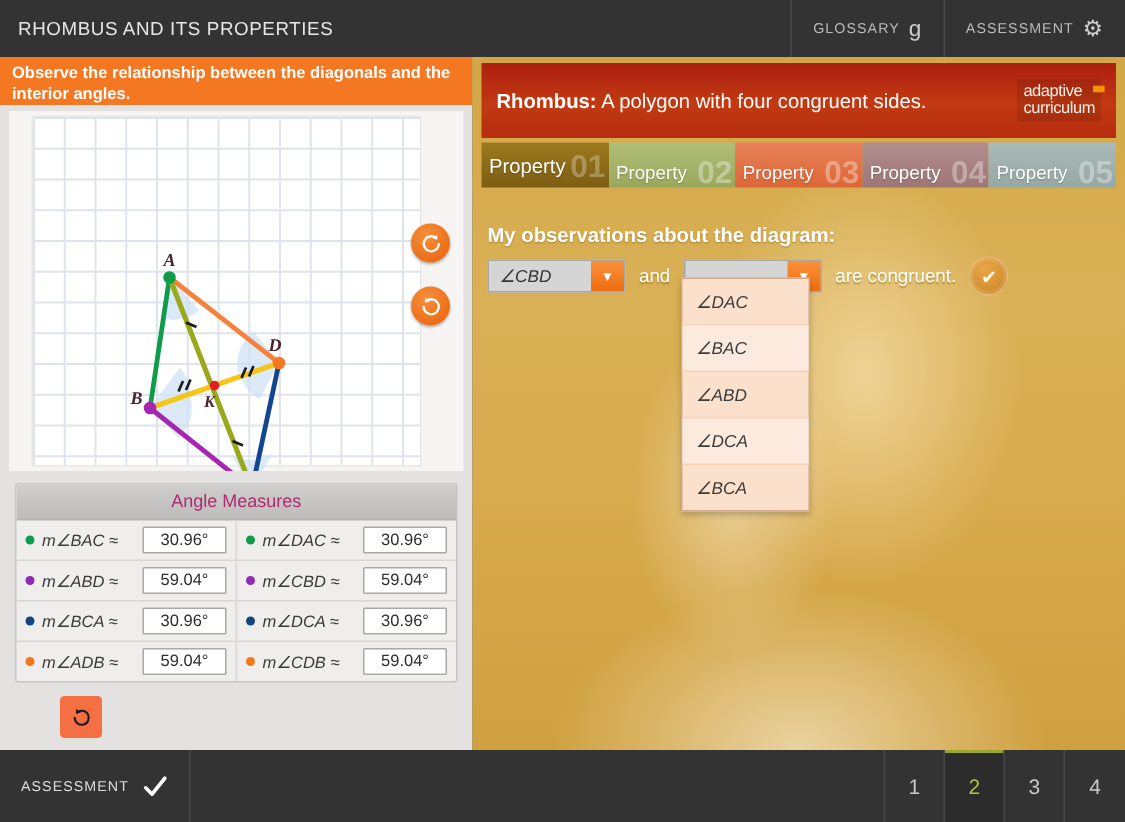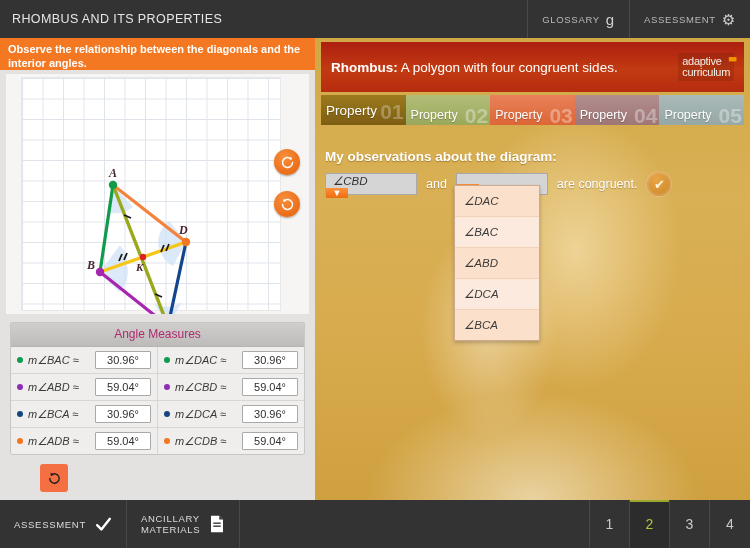--- a/index.html
+++ b/index.html
@@ -174,21 +174,20 @@
     text-shadow: 0 1px 1px rgba(120,80,10,.5);
     margin-bottom: 7px;
     margin-top: 24px;
   }
   #obs-row { display: flex; align-items: center; gap: 9px; }
   .ddl {
     position: relative; display: flex; align-items: stretch;
     width: 92px; height: 22px;
     background: #d5d5d5; border: 1px solid #a8a8a8;
     cursor: pointer;
-    flex-direction: column;
   }
   .ddl .dval {
     flex: 1; display: flex; align-items: center;
     padding-left: 7px; font-size: 11.5px; font-style: italic; color: #333;
   }
   .ddl .darrow {
     width: 22px; flex: none;
     background: linear-gradient(to bottom, #fb9038, #ee6d12);
     display: flex; align-items: center; justify-content: center;
     color: #fff; font-size: 9px;
@@ -449,30 +448,18 @@
   </div>
 </div>
 
 <div id="bottombar">
   <div class="bb-item">
     <span class="bb-lab">ASSESSMENT</span>
     <svg width="17" height="17" viewBox="0 0 24 24">
       <path d="M3 13 L9 19 L21 4" fill="none" stroke="#fff" stroke-width="3.4" stroke-linecap="round" stroke-linejoin="round"></path>
     </svg>
   </div>
-  <div class="bb-item">
-    <span class="bb-lab">
-      <span>ANCILLARY</span><br>
-      <span>MATERIALS</span>
-    </span>
-    <svg width="16" height="18" viewBox="0 0 20 24">
-      <path d="M2 1 h11 l5 5 v17 h-16 z" fill="#fff"></path>
-      <path d="M13 1 v5 h5" fill="#333"></path>
-      <rect x="5" y="10" width="10" height="1.8" fill="#333"></rect>
-      <rect x="5" y="14" width="10" height="1.8" fill="#333"></rect>
-    </svg>
-  </div>
   <div class="bb-spacer"></div>
   <div class="pg">1</div>
   <div class="pg active">2</div>
   <div class="pg">3</div>
   <div class="pg">4</div>
 </div>
 
 </body></html>

